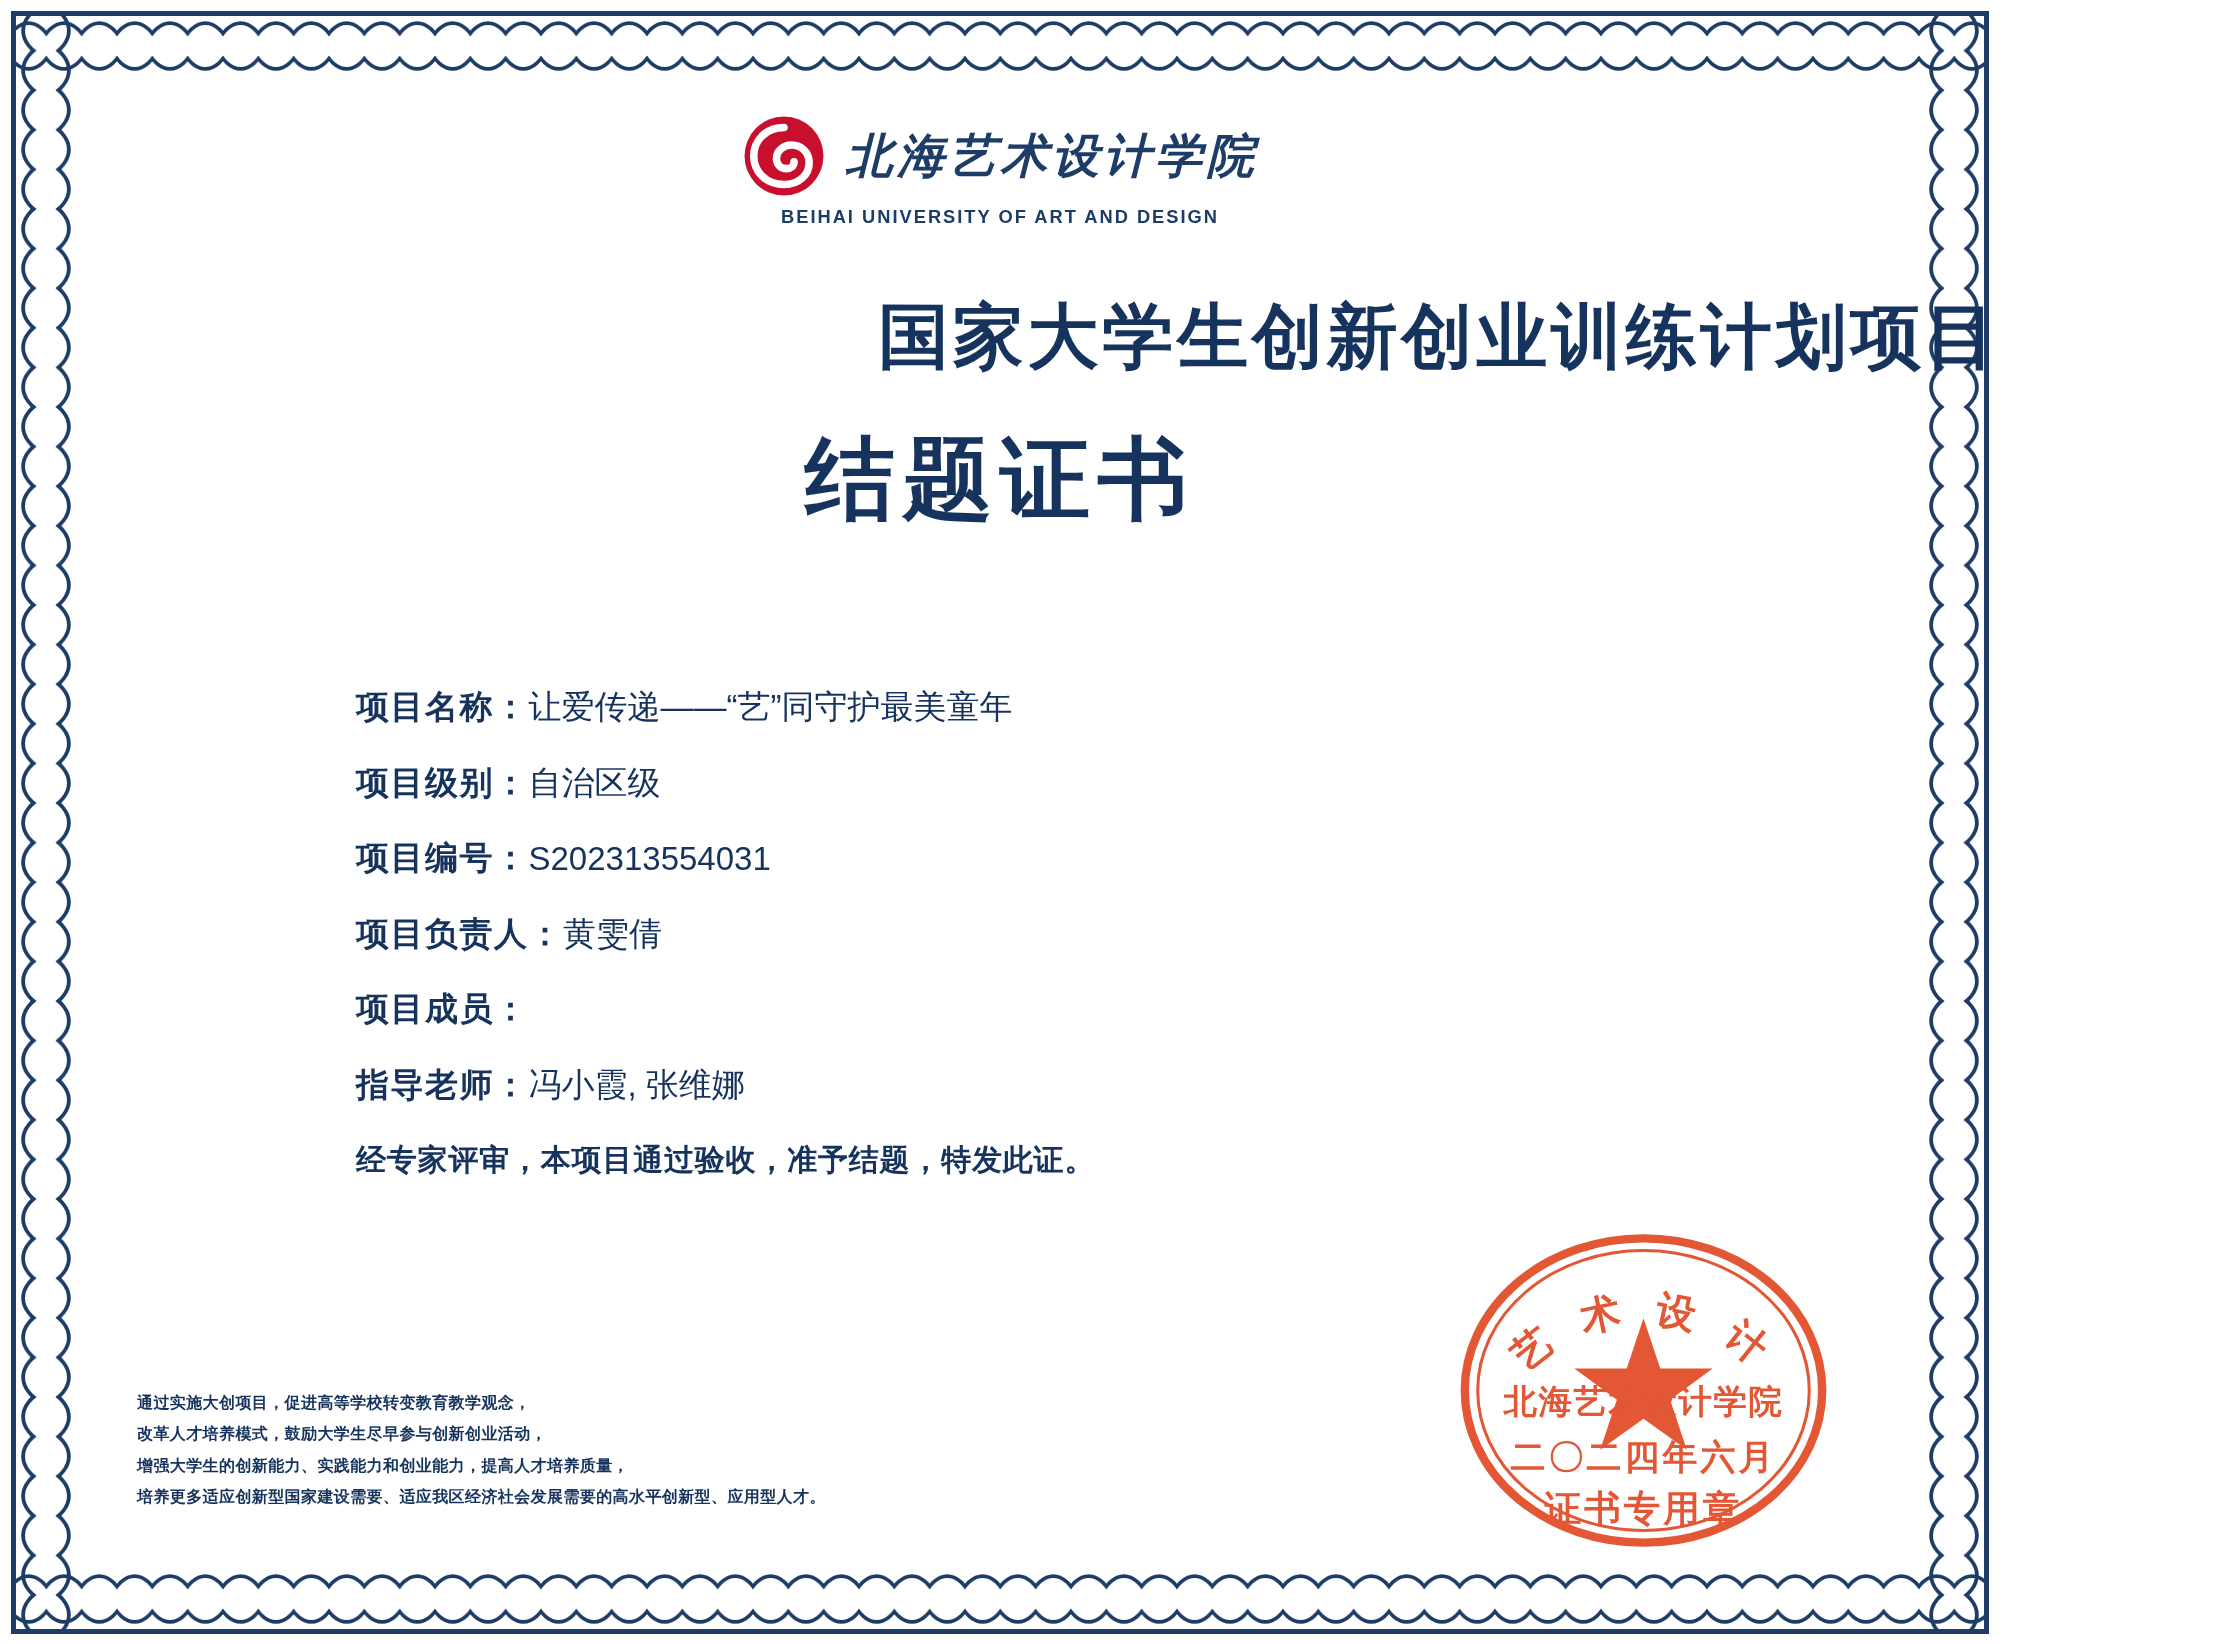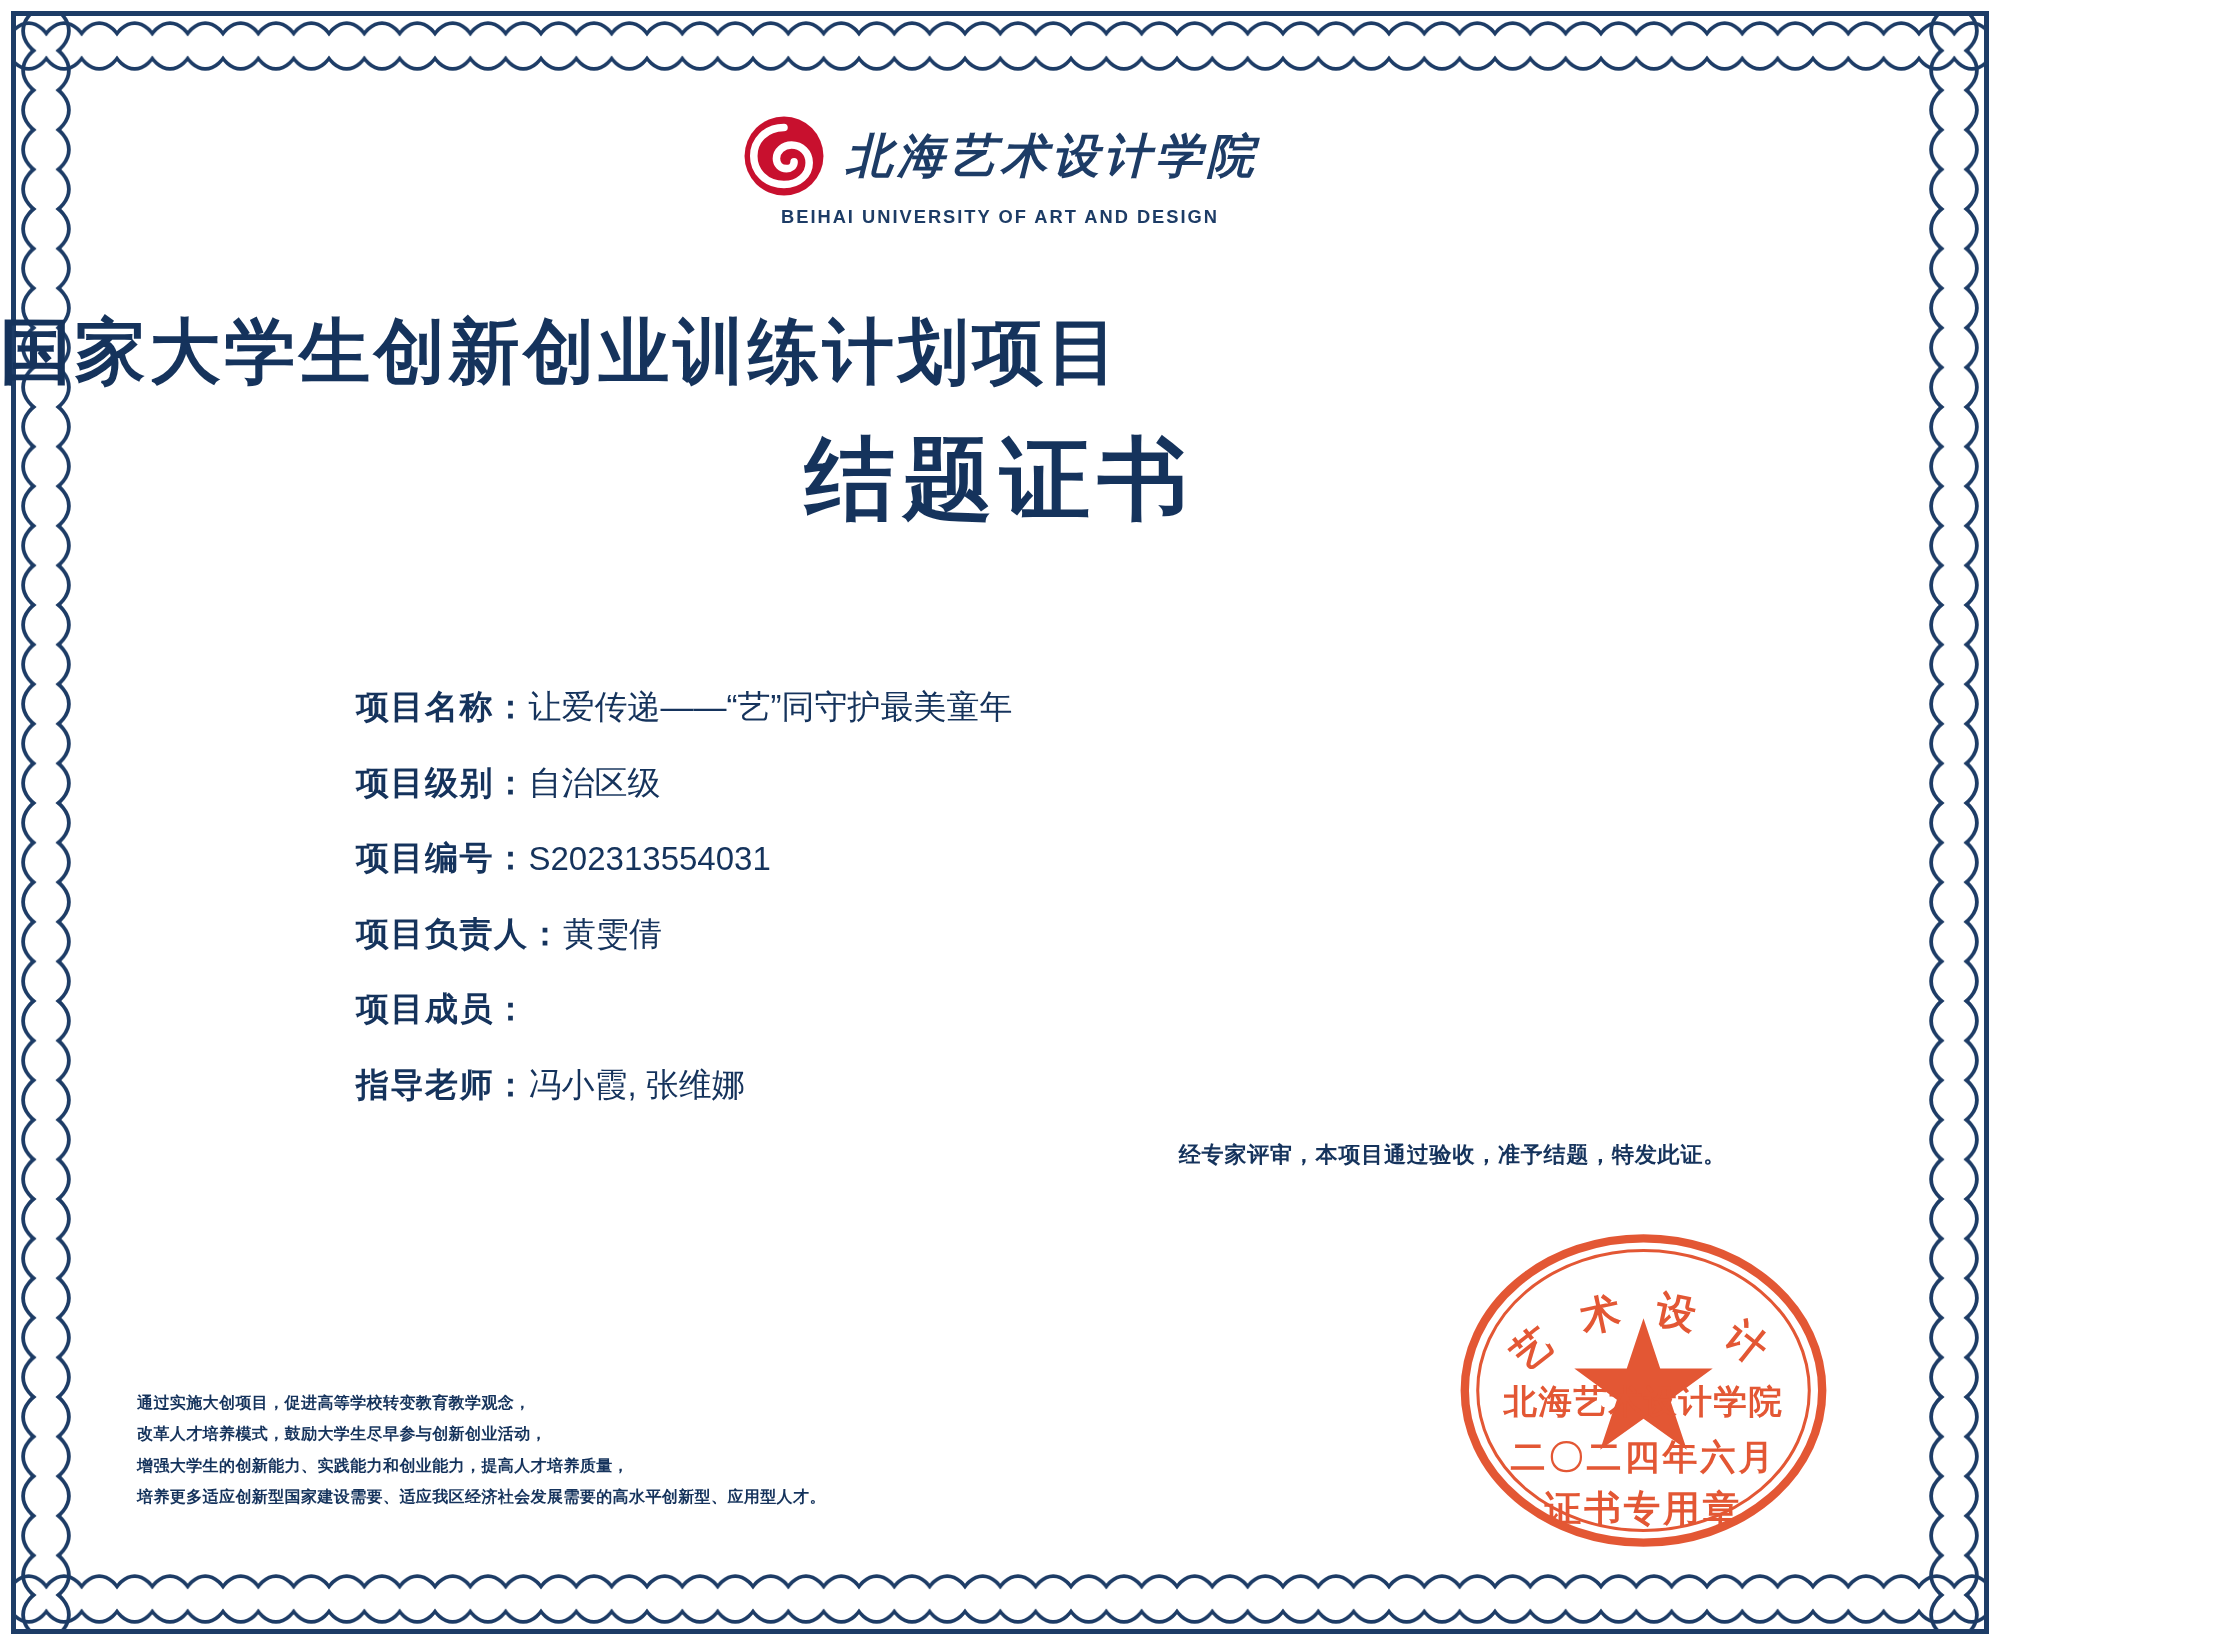--- a/index.html
+++ b/index.html
@@ -90,22 +90,22 @@
     font-weight: 700;
     letter-spacing: 2px;
     color: #1d3c66;
     white-space: nowrap;
   }
 
   
   .title-main {
     position: absolute;
     left: 0; right: 0;
-    top: 305px;
-    text-align: left;
+    top: 290px;
+    text-align: right;
     font-family: "Liberation Serif", "DejaVu Serif", serif;
     font-size: 71px;
     font-weight: 700;
     letter-spacing: 3.8px;
     color: #15335c;
     white-space: nowrap;
   }
   .title-sub {
     position: absolute;
     left: 0; right: 0;
@@ -144,26 +144,25 @@
     font-family: "Liberation Sans", sans-serif;
     font-size: 33px;
     font-weight: 400;
     color: #15335c;
     margin-left: 0;
     white-space: nowrap;
   }
   .statement {
     margin-top: 32px;
     font-family: "Liberation Sans", sans-serif;
-    font-size: 22px;
+    font-size: 30px;
     font-weight: 700;
     letter-spacing: 0.8px;
     color: #15335c;
     white-space: nowrap;
-    text-align: right;
   }
 
   
   .footnote {
     position: absolute;
     left: 137px;
     bottom: 133px;
     font-family: "Liberation Sans", sans-serif;
     font-size: 16px;
     font-weight: 700;

